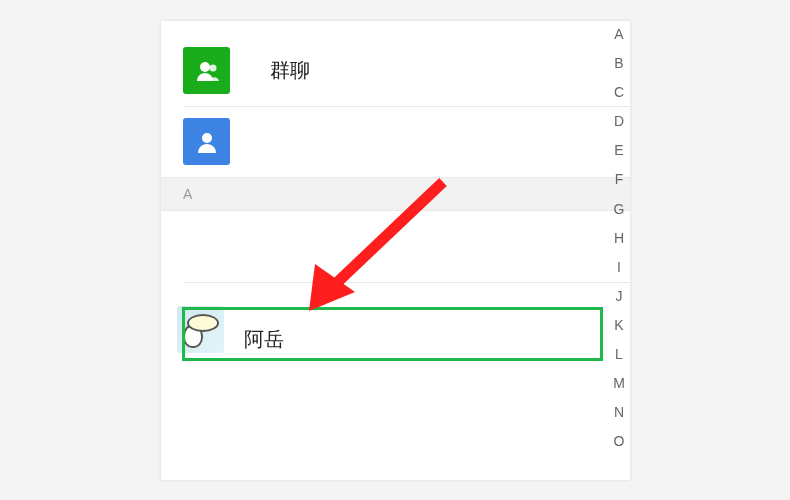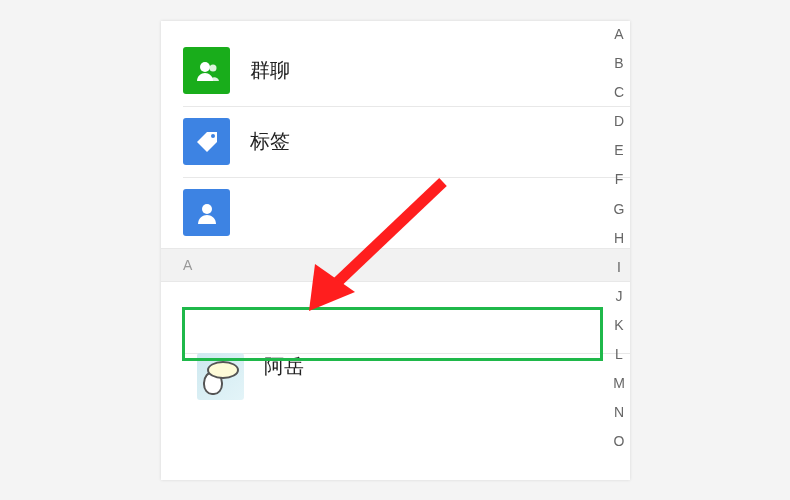--- a/index.html
+++ b/index.html
@@ -20,20 +20,21 @@
       background: #fff;
       box-shadow: 0 0 3px rgba(0,0,0,0.12);
       overflow: hidden;
     }
     .list-item {
       display: flex;
       align-items: center;
       height: 71px;
       padding-left: 22px;
       position: relative;
+      gap: 20px;
     }
     .divider-line {
       position: absolute;
       left: 22px;
       right: 0;
       top: 0;
       height: 1px;
       background: #e8e8e8;
     }
     .icon-box {
@@ -59,22 +60,22 @@
       align-items: center;
       padding-left: 22px;
       font-size: 14px;
       color: #999;
       border-top: 1px solid #e8e8e8;
       border-bottom: 1px solid #e8e8e8;
     }
     .contact-row {
       height: 71px;
       display: flex;
-      align-items: flex-start;
-      padding-left: 36px;
+      align-items: flex-end;
+      padding-left: 16px;
       position: relative;
     }
     .highlight-box {
       position: absolute;
       pointer-events: none;
     }
     .avatar-img {
       width: 47px;
       height: 47px;
       border-radius: 3px;
@@ -133,30 +134,20 @@
       <svg width="28" height="28" viewBox="0 0 28 28">
         <circle cx="12" cy="10" r="5" fill="#fff"></circle>
         <path d="M4 24c0-5 4-8 8-8s8 3 8 8" fill="#fff"></path>
         <circle cx="20" cy="11" r="3.5" fill="#fff" opacity="0.85"></circle>
         <path d="M16 24c2-5 9-5 10 0" fill="#fff" opacity="0.85"></path>
       </svg>
     </div>
     <span class="item-label">群聊</span>
   </div>
 
-  <div class="list-item">
-    <div class="divider-line"></div>
-    <div class="icon-box icon-blue">
-      <svg width="26" height="26" viewBox="0 0 26 26">
-        <path d="M13 3 L23 3 L23 13 L13 23 L3 13 Z" fill="#fff"></path>
-        <circle cx="19" cy="7" r="2" fill="#3d83e3"></circle>
-      </svg>
-    </div>
-    <span class="item-label">标签</span>
-  </div>
 
   <div class="list-item">
     <div class="divider-line"></div>
     <div class="icon-box icon-blue">
       <svg width="26" height="26" viewBox="0 0 26 26">
         <circle cx="13" cy="9" r="5" fill="#fff"></circle>
         <path d="M4 24c0-6 5-9 9-9s9 3 9 9" fill="#fff"></path>
       </svg>
     </div>
   </div>

